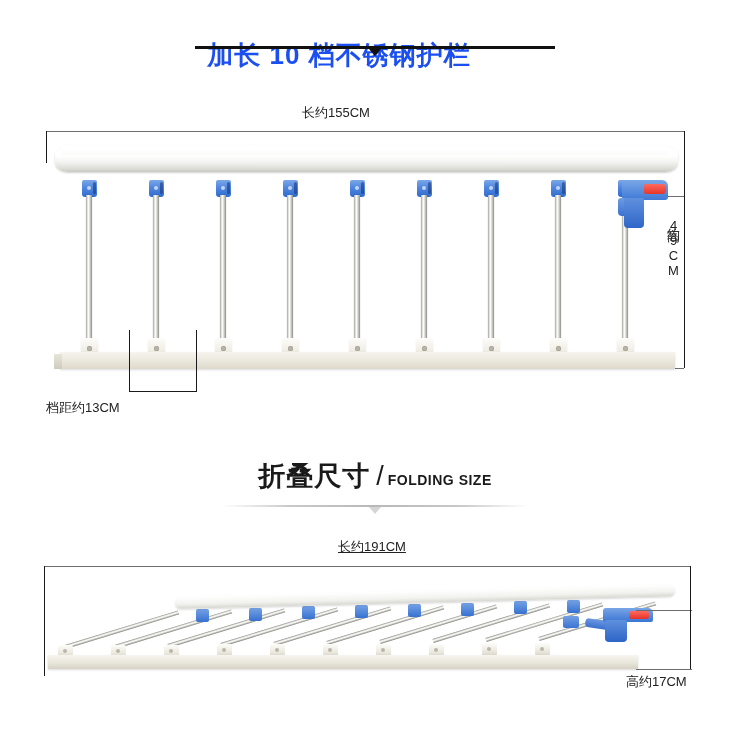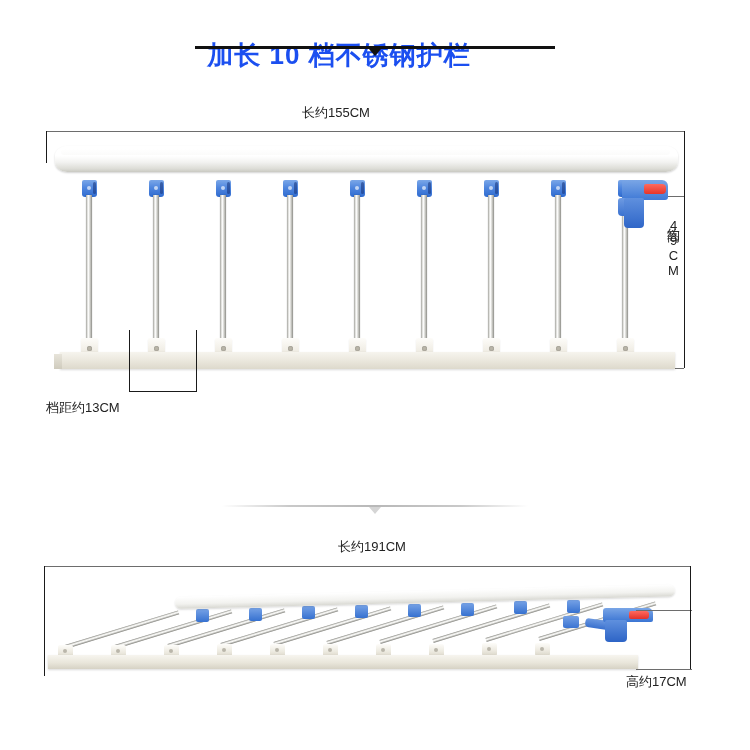--- a/index.html
+++ b/index.html
@@ -257,24 +257,27 @@
     <div class="lock-red"></div>
     <div class="lock-tab"></div>
     <div class="lock-neck"></div>
   </div>
 
   <div class="gl gl-v gl-dark" style="left:129px;top:330px;height:62px;"></div>
   <div class="gl gl-v gl-dark" style="left:196px;top:330px;height:62px;"></div>
   <div class="gl gl-h gl-dark" style="left:129px;top:391px;width:68px;"></div>
   <div class="meas" style="left:46px;top:399px;">档距约13CM</div>
 
+  <div class="sec-head">
+    <span class="sec-cn">折叠尺寸</span><span class="sec-slash">/</span><span class="sec-en">FOLDING SIZE</span>
+  </div>
   <div class="sec-rule"></div>
   <div class="sec-arrow"></div>
 
-  <div class="meas" style="left:338px;top:538px;">长约191CM</div>
+  <div class="meas" style="left:338px;top:538px;text-decoration:underline;">长约191CM</div>
 
   <div class="gl gl-h" style="left:44px;top:566px;width:646px;"></div>
   <div class="gl gl-v gl-dark" style="left:44px;top:566px;height:110px;"></div>
   <div class="gl gl-v gl-dark" style="left:690px;top:566px;height:44px;"></div>
 
   <div id="folded-bars">
       <div class="fold-bar" style="left: 62px; top: 646px; width: 122px; transform: rotate(-17deg);"></div>
       <div class="fold-mount" style="left: 58px; top: 645px;"></div>
       <div class="fold-bar" style="left: 115px; top: 645px; width: 122px; transform: rotate(-17deg);"></div>
       <div class="fold-mount" style="left: 111px; top: 644.8px;"></div>

